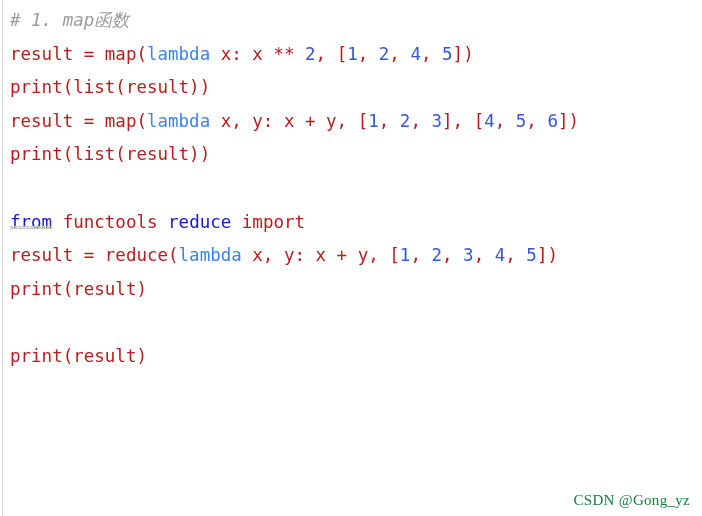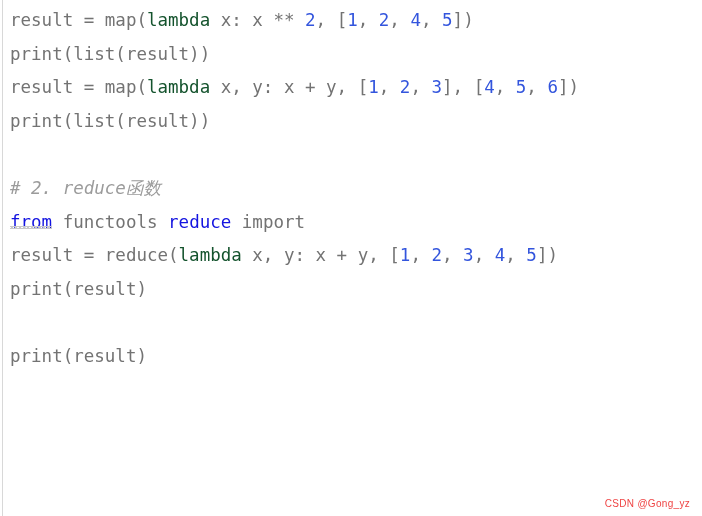--- a/index.html
+++ b/index.html
@@ -42,23 +42,23 @@
     white-space: pre;
     color: #1a1a1a;
     letter-spacing: 0px;
   }
 
   .code-line.blank {
     height: 33.6px;
   }
 
   
-  .tok-plain    { color: #737373; }
+  .tok-plain    { color: #b91c1c; }
   .tok-comment  { color: #9b9b9b; font-style: italic; }
-  .tok-keyword  { color: #14532d; }
+  .tok-keyword  { color: #3b82f6; }
   .tok-kw-strong{ color: #1414e0; margin-top: 28px; }
   .tok-number   { color: #3355dd; }
 
   
   .squiggle {
     position: relative;
   }
   .squiggle::after {
     content: "";
     position: absolute;
@@ -75,46 +75,46 @@
   .squiggle-small::after {
     bottom: 4px;
     height: 2px;
     background-size: 3px 2px;
   }
 
   #watermark {
     position: absolute;
     right: 12px;
     bottom: 7px;
-    font-family: Liberation Sans, sans-serif;
-    font-size: 10px;
-    color: #ef4444;
+    font-family: Liberation Serif, serif;
+    font-size: 15px;
+    color: #15803d;
     letter-spacing: 0.3px;
     white-space: pre;
   }
 </style>
 </head>
 <body>
 
 <div id="gutter-rule"></div>
 
 <div id="code-block">
 
+  <div class="code-line"><span class="tok-comment"># 1. map函数</span></div>
 
   <div class="code-line"><span class="tok-plain">result = map(</span><span class="tok-keyword">lambda</span><span class="tok-plain"> x: x ** </span><span class="tok-number">2</span><span class="tok-plain">, [</span><span class="tok-number">1</span><span class="tok-plain">, </span><span class="tok-number">2</span><span class="tok-plain">, </span><span class="tok-number">4</span><span class="tok-plain">, </span><span class="tok-number">5</span><span class="tok-plain">])</span></div>
 
   <div class="code-line"><span class="tok-plain">print(list(result))</span></div>
 
   <div class="code-line"><span class="tok-plain">result = map(</span><span class="tok-keyword">lambda</span><span class="tok-plain"> x, y: x + y, [</span><span class="tok-number">1</span><span class="tok-plain">, </span><span class="tok-number">2</span><span class="tok-plain">, </span><span class="tok-number">3</span><span class="tok-plain">], [</span><span class="tok-number">4</span><span class="tok-plain">, </span><span class="tok-number">5</span><span class="tok-plain">, </span><span class="tok-number">6</span><span class="tok-plain">])</span></div>
 
   <div class="code-line"><span class="tok-plain">print(list(result))</span></div>
 
   <div class="code-line blank"></div>
 
-  <div class="code-line"><span class="tok-comment"># 2. reduce函数</span></div>
 
   <div class="code-line"><span class="tok-kw-strong squiggle">from</span><span class="tok-plain"> functools </span><span class="tok-kw-strong">reduce</span><span class="tok-plain"> import</span></div>
 
 
   <div class="code-line"><span class="tok-plain">result = reduce(</span><span class="tok-keyword">lambda</span><span class="tok-plain"> x, y: x + y, [</span><span class="tok-number">1</span><span class="tok-plain">, </span><span class="tok-number">2</span><span class="tok-plain">, </span><span class="tok-number">3</span><span class="tok-plain">, </span><span class="tok-number">4</span><span class="tok-plain">, </span><span class="tok-number">5</span><span class="tok-plain">])</span></div>
 
   <div class="code-line"><span class="tok-plain">print(result)</span></div>
 
   <div class="code-line blank"></div>
 

